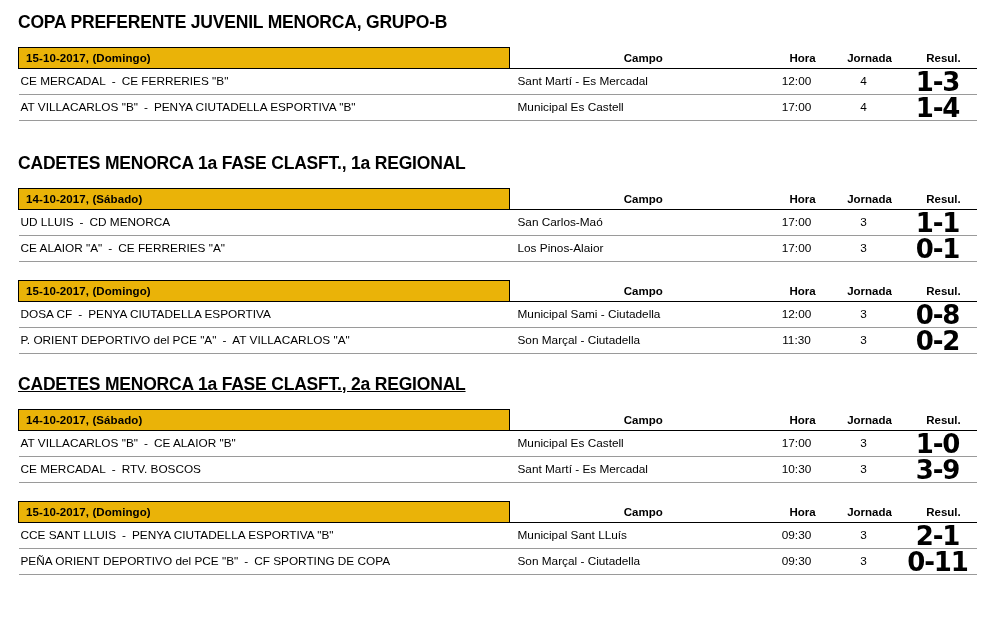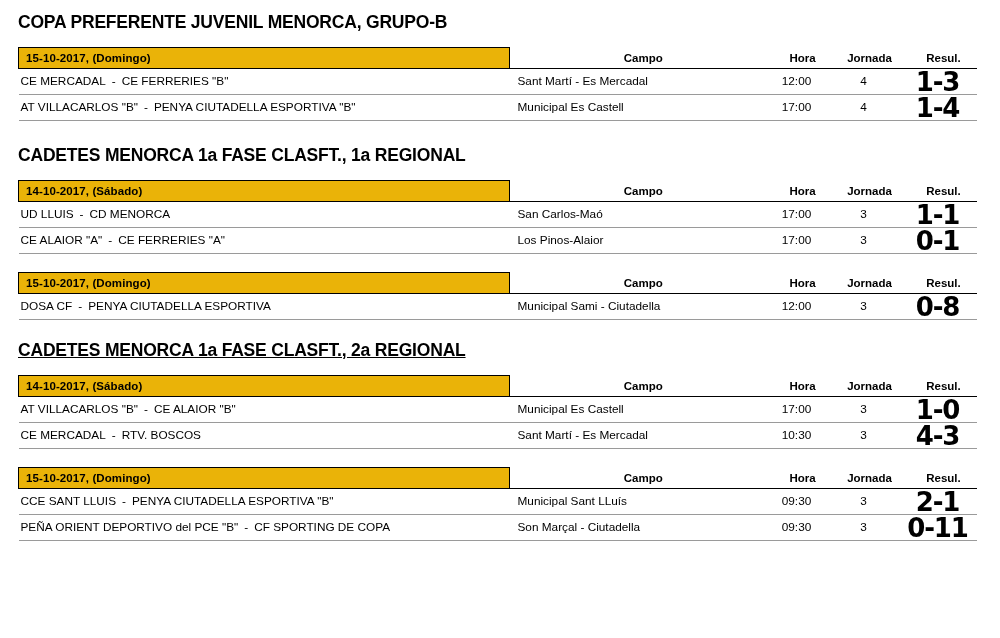--- a/index.html
+++ b/index.html
@@ -128,21 +128,21 @@
             <tr>
               <td class="row-cell match"><span>AT VILLACARLOS "B"</span><span class="sep">-</span><span>PENYA CIUTADELLA ESPORTIVA "B"</span></td>
               <td class="row-cell campo">Municipal Es Castell</td>
               <td class="row-cell hora">17:00</td>
               <td class="row-cell jorn">4</td>
               <td class="row-cell res">1-4</td>
             </tr>
           </tbody>
         </table>
       </div>
-      <div class="comp-title" style="margin-top: 24px; margin-bottom: 14px;">CADETES MENORCA 1a FASE CLASFT., 1a REGIONAL</div>
+      <div class="comp-title" style="margin-top: 32px; margin-bottom: 14px;">CADETES MENORCA 1a FASE CLASFT., 1a REGIONAL</div>
       <div class="block" style="margin-bottom: 18px;">
         <table class="block-table">
           <colgroup>
             <col class="c-match">
             <col class="c-campo">
             <col class="c-hora">
             <col class="c-jorn">
             <col class="c-res">
           </colgroup>
           <thead>
@@ -191,20 +191,27 @@
             </tr>
           </thead>
           <tbody>
             <tr>
               <td class="row-cell match"><span>DOSA CF</span><span class="sep">-</span><span>PENYA CIUTADELLA ESPORTIVA</span></td>
               <td class="row-cell campo">Municipal Sami - Ciutadella</td>
               <td class="row-cell hora">12:00</td>
               <td class="row-cell jorn">3</td>
               <td class="row-cell res">0-8</td>
             </tr>
+            <tr>
+              <td class="row-cell match"><span>P. ORIENT DEPORTIVO del PCE "A"</span><span class="sep">-</span><span>AT VILLACARLOS "A"</span></td>
+              <td class="row-cell campo">Son Marçal - Ciutadella</td>
+              <td class="row-cell hora">11:30</td>
+              <td class="row-cell jorn">3</td>
+              <td class="row-cell res">0-2</td>
+            </tr>
           </tbody>
         </table>
       </div>
       <div class="comp-title" style="margin-top: 20px; margin-bottom: 14px; text-decoration: underline;">CADETES MENORCA 1a FASE CLASFT., 2a REGIONAL</div>
       <div class="block" style="margin-bottom: 18px;">
         <table class="block-table">
           <colgroup>
             <col class="c-match">
             <col class="c-campo">
             <col class="c-hora">
@@ -226,21 +233,21 @@
               <td class="row-cell campo">Municipal Es Castell</td>
               <td class="row-cell hora">17:00</td>
               <td class="row-cell jorn">3</td>
               <td class="row-cell res">1-0</td>
             </tr>
             <tr>
               <td class="row-cell match"><span>CE MERCADAL</span><span class="sep">-</span><span>RTV. BOSCOS</span></td>
               <td class="row-cell campo">Sant Martí - Es Mercadal</td>
               <td class="row-cell hora">10:30</td>
               <td class="row-cell jorn">3</td>
-              <td class="row-cell res">4-3</td>
+              <td class="row-cell res">3-9</td>
             </tr>
           </tbody>
         </table>
       </div>
       <div class="block" style="margin-bottom: 0px;">
         <table class="block-table">
           <colgroup>
             <col class="c-match">
             <col class="c-campo">
             <col class="c-hora">

